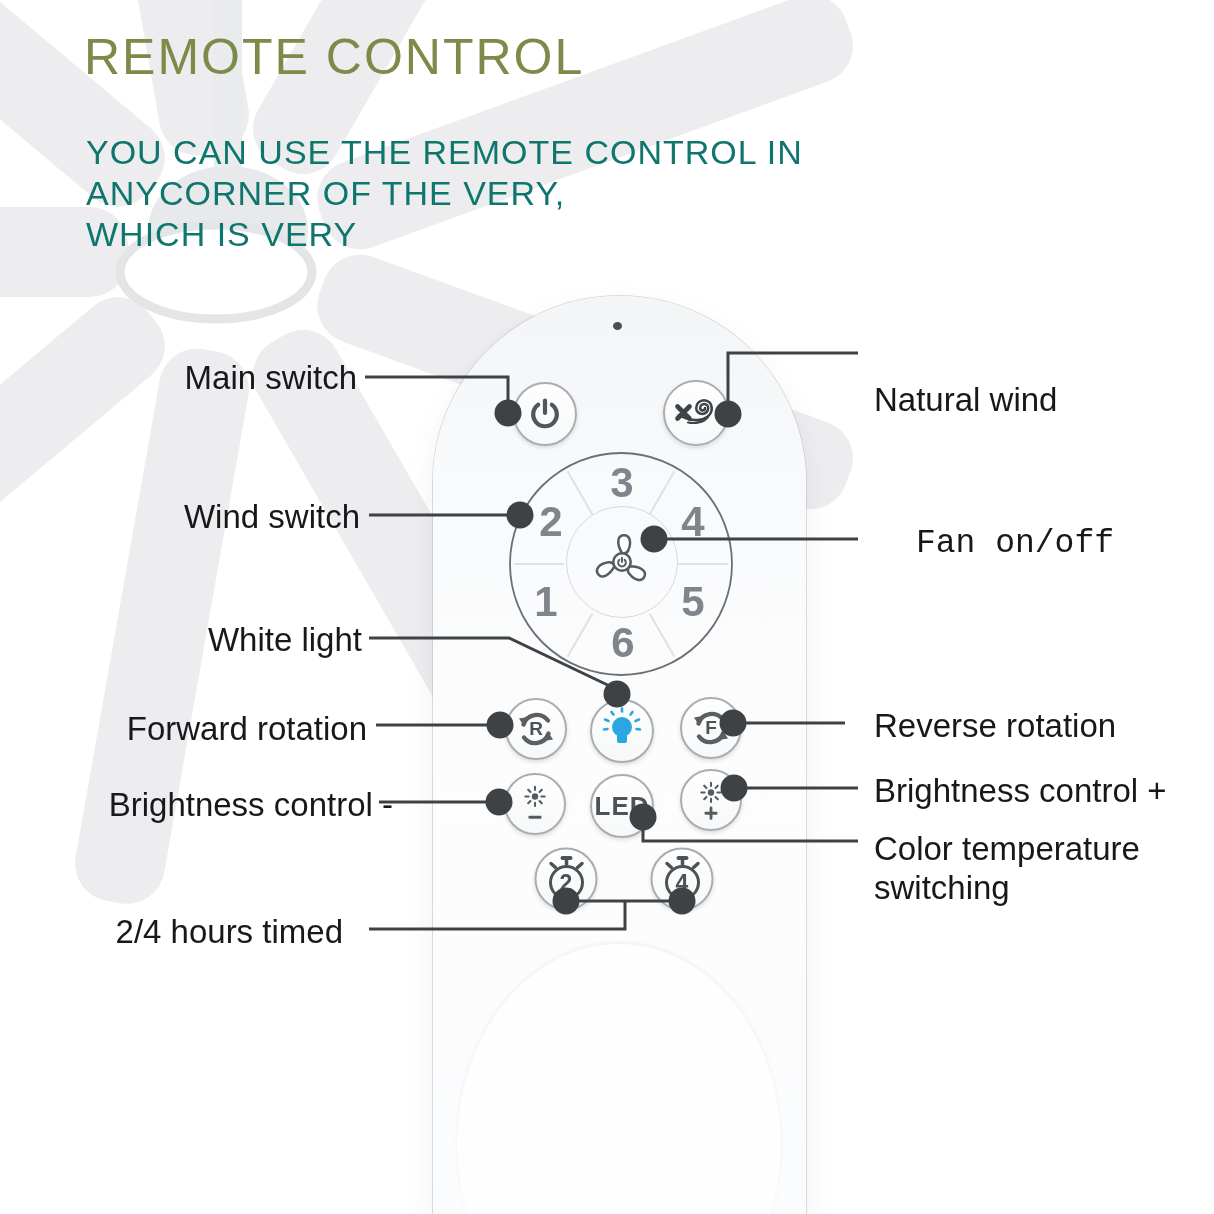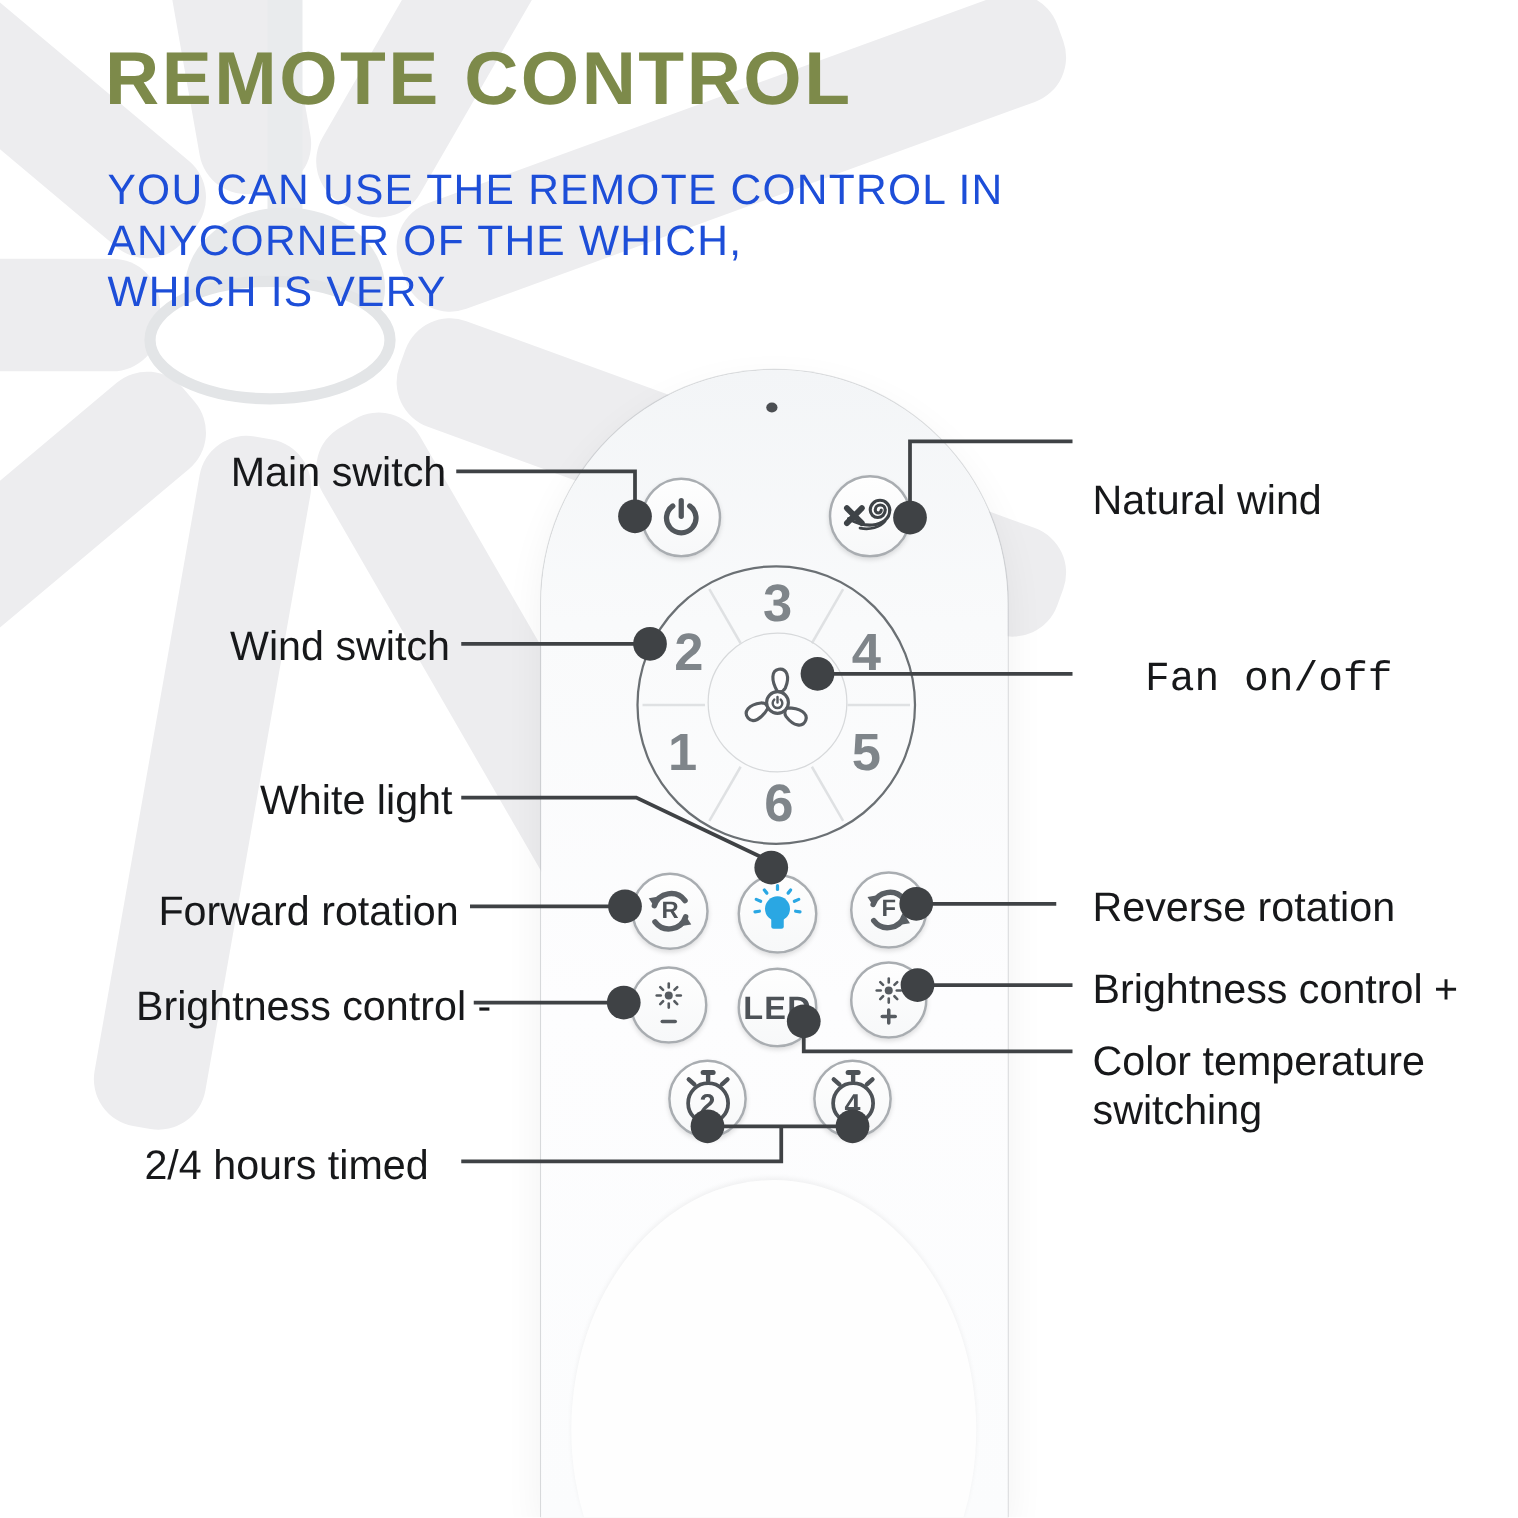--- a/index.html
+++ b/index.html
@@ -6,27 +6,27 @@
   .stage {
     position:relative; width:1214px; height:1214px; overflow:hidden;
     background:#ffffff; font-family:"Liberation Sans", sans-serif;
   }
   
   .bgfan { position:absolute; left:0; top:0; z-index:0; }
 
   
   .title {
     position:absolute; left:84px; top:28px; z-index:5;
-    font-size:60px; font-weight:bold; letter-spacing:2px;
+    font-size:50px; font-weight:normal; letter-spacing:2px;
     color:#7d8a4a; white-space:nowrap;
   }
   .subtitle {
     position:absolute; left:86px; top:132px; z-index:5;
     font-size:34px; line-height:41px; letter-spacing:1px;
-    color:#1d4ed8; white-space:nowrap;
+    color:#0f766e; white-space:nowrap;
   }
   .subtitle span { display:block; }
 
   
   .remote {
     position:absolute; left:433px; top:296px; width:373px; height:918px;
     border-radius:187px 187px 0 0; z-index:1; overflow:hidden; box-sizing:border-box;
     background:linear-gradient(180deg,#f3f5f7 0%,#f9fafb 22%,#fdfdfe 55%,#fbfcfd 100%);
     box-shadow:0 0 0 1px rgba(175,180,185,.45), 0 12px 32px rgba(0,0,0,.06);
   }
@@ -102,21 +102,21 @@
       </g>
       <rect x="-14" y="-252" width="28" height="212" fill="#e9ebed"></rect>
       <ellipse cx="0" cy="-22" rx="80" ry="64" fill="#e7e9eb"></ellipse>
       <ellipse cx="-12" cy="20" rx="96" ry="47" fill="#ffffff" stroke="#e3e5e7" stroke-width="9"></ellipse>
     </g>
   </svg>
 
   <div class="title">REMOTE CONTROL</div>
   <div class="subtitle">
     <span>YOU CAN USE THE REMOTE CONTROL IN</span>
-    <span>ANYCORNER OF THE WHICH,</span>
+    <span>ANYCORNER OF THE VERY,</span>
     <span>WHICH IS VERY</span>
   </div>
 
   <div class="remote">
     <div class="sheen"></div>
     <div class="ir"></div>
   </div>
 
   <div class="key" style="left:545px; top:414px; width:64px; height:64px;">
     <svg width="38" height="38" viewBox="0 0 38 38">

